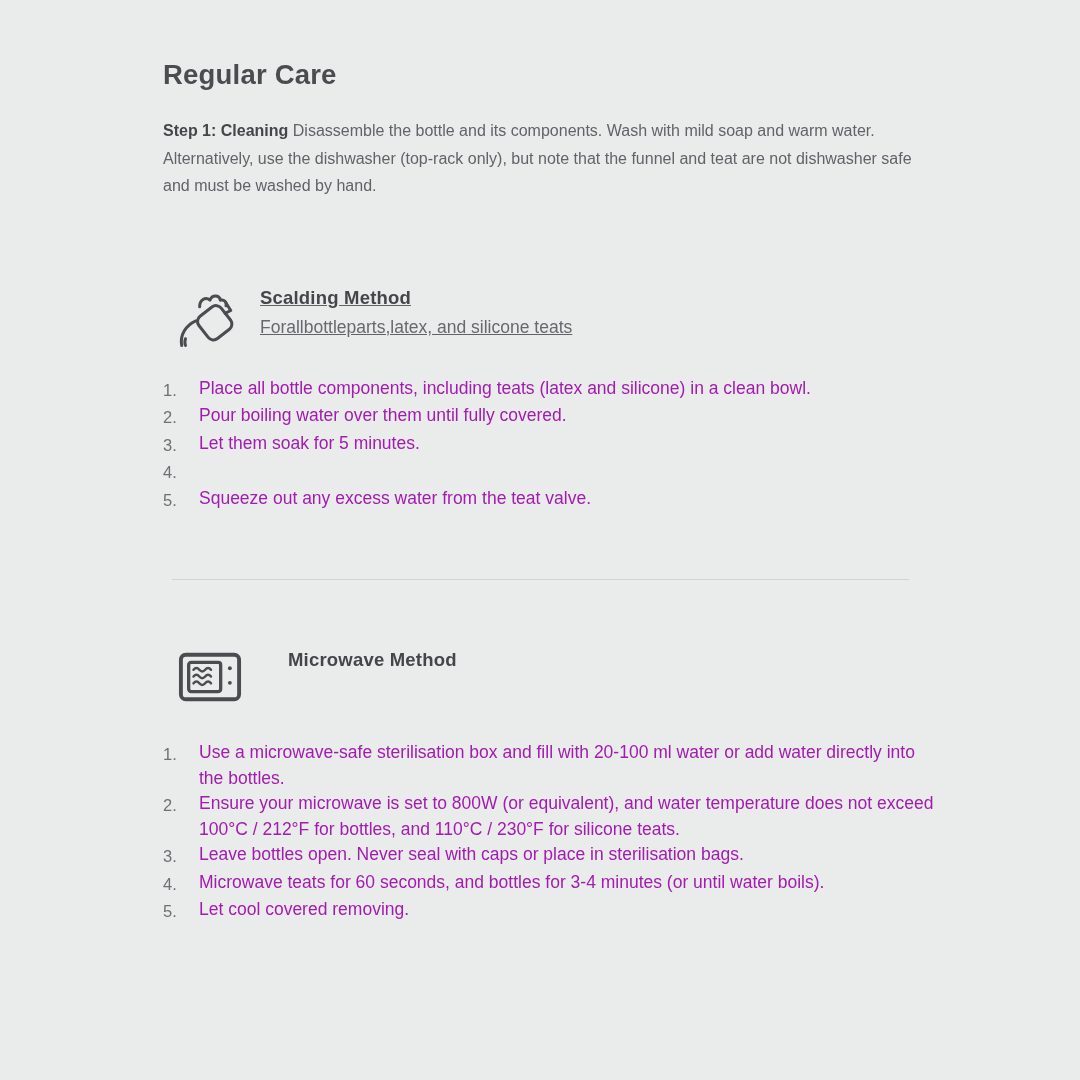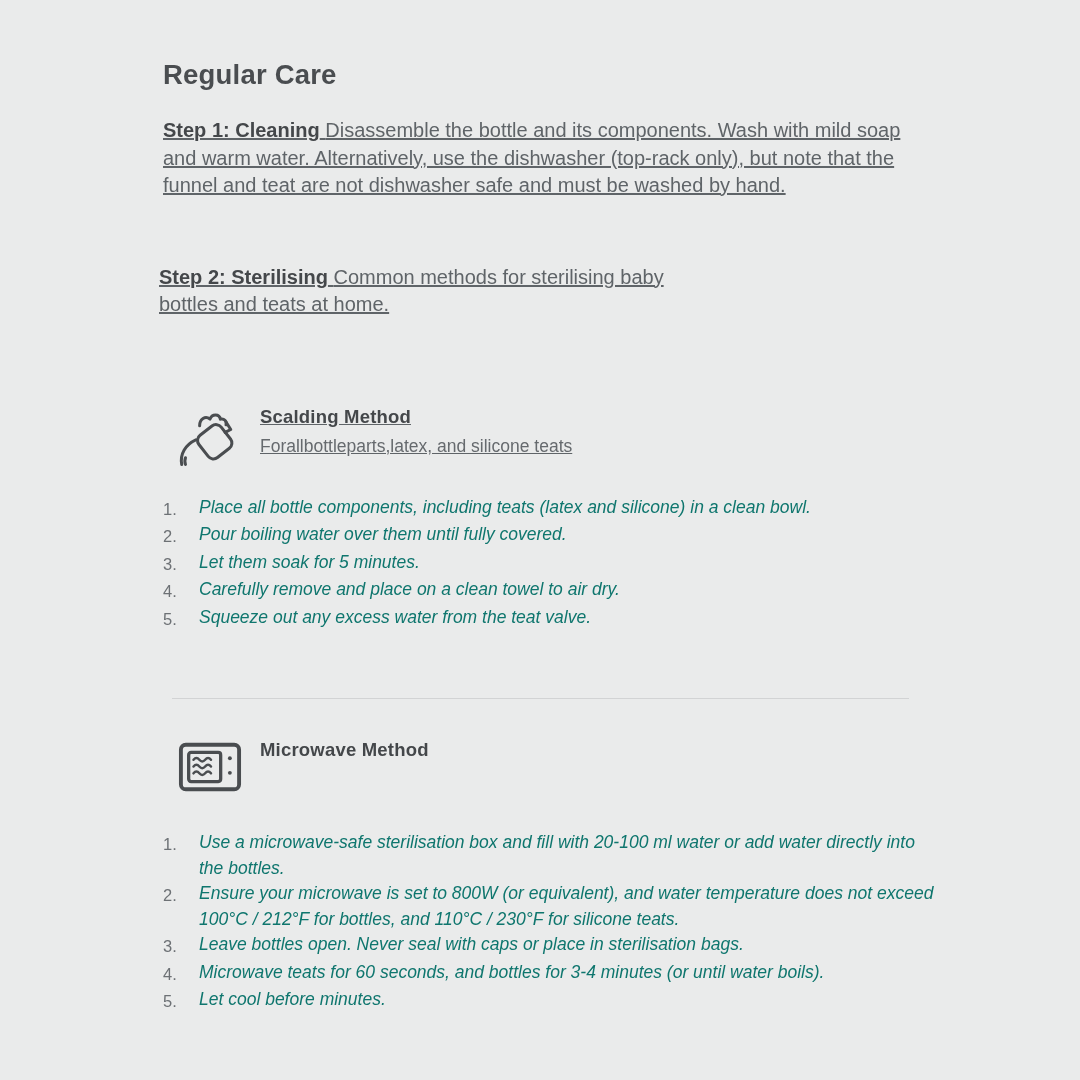--- a/index.html
+++ b/index.html
@@ -16,39 +16,38 @@
     padding: 58px 140px 0 163px;
   }
   h1.page-title {
     font-size: 27.5px;
     line-height: 33px;
     font-weight: 600;
     color: #4a4d50;
     letter-spacing: 0.2px;
   }
   p.step-para {
-    font-size: 20px;
+    font-size: 16px;
     line-height: 27.5px;
     color: #5f6468;
-    text-decoration: underline;
   }
   .step-para .lead {
     font-weight: 700;
     color: #44474a;
   }
   #step1 { margin-top: 26px; max-width: 755px; }
   #step2 { margin-top: 64px; max-width: 505px; margin-left: -4px; }
 
   .method-header {
     display: flex;
     align-items: flex-start;
     margin-left: 14px;
   }
   #method1 .method-header { margin-top: 86px; text-decoration: underline; }
-  #method2 .method-header { margin-top: 39px; }
+  #method2 .method-header { margin-top: 68px; gap: 28px; }
   .method-icon {
     width: 66px;
     height: 66px;
     flex: none;
     margin-right: 17px;
     display: flex;
     align-items: flex-start;
     justify-content: center;
   }
   .method-icon svg { display: block; }
@@ -81,44 +80,41 @@
     flex: none;
     width: 21px;
     margin-right: 15px;
     color: #6d7175;
     font-size: 16.5px;
     padding-top: 2px;
   }
   ol.steps-list .li-text {
     flex: 1;
     max-width: 752px;
-    color: #0f766e;
-    font-style: italic;
+    color: #a21caf;
   }
 
   hr.divider {
     border: none;
     border-top: 1.5px solid #d2d3d4;
     margin-top: 66px;
     margin-left: 9px;
     width: 737px;
   }
 </style>
 </head>
 <body>
 
 <div class="page">
 
   <h1 class="page-title">Regular Care</h1>
 
   <p class="step-para" id="step1"><span class="lead">Step 1: Cleaning</span>
     <span>Disassemble the bottle and its components. Wash with mild soap and warm water. Alternatively, use the dishwasher (top-rack only), but note that the funnel and teat are not dishwasher safe and must be washed by hand.</span></p>
 
-  <p class="step-para" id="step2"><span class="lead">Step 2: Sterilising</span>
-    <span>Common methods for sterilising baby bottles and teats at home.</span></p>
 
   <section id="method1">
     <div class="method-header">
       <div class="method-icon">
         <svg width="66" height="66" viewBox="0 0 70 70" fill="none" stroke="#4a4d50" stroke-width="3.2" stroke-linecap="round" stroke-linejoin="round">
 
           <rect x="25" y="24" width="30" height="30" rx="7" transform="rotate(-38 40 39)"></rect>
 
           <path d="M24 22 c0 -7 6 -11 11 -7 c2 -6 10 -6 11 0 c4 -1 7 2 6 6"></path>
 
@@ -141,21 +137,20 @@
       <li>
         <span class="num">2.</span>
         <span class="li-text">Pour boiling water over them until fully covered.</span>
       </li>
       <li>
         <span class="num">3.</span>
         <span class="li-text">Let them soak for 5 minutes.</span>
       </li>
       <li>
         <span class="num">4.</span>
-        <span class="li-text">Carefully remove and place on a clean towel to air dry.</span>
       </li>
       <li>
         <span class="num">5.</span>
         <span class="li-text">Squeeze out any excess water from the teat valve.</span>
       </li>
     </ol>
   </section>
 
   <hr class="divider">
 
@@ -194,18 +189,18 @@
       <li>
         <span class="num">3.</span>
         <span class="li-text">Leave bottles open. Never seal with caps or place in sterilisation bags.</span>
       </li>
       <li>
         <span class="num">4.</span>
         <span class="li-text">Microwave teats for 60 seconds, and bottles for 3-4 minutes (or until water boils).</span>
       </li>
       <li>
         <span class="num">5.</span>
-        <span class="li-text">Let cool before minutes.</span>
+        <span class="li-text">Let cool covered removing.</span>
       </li>
     </ol>
   </section>
 
 </div>
 
 </body></html>

